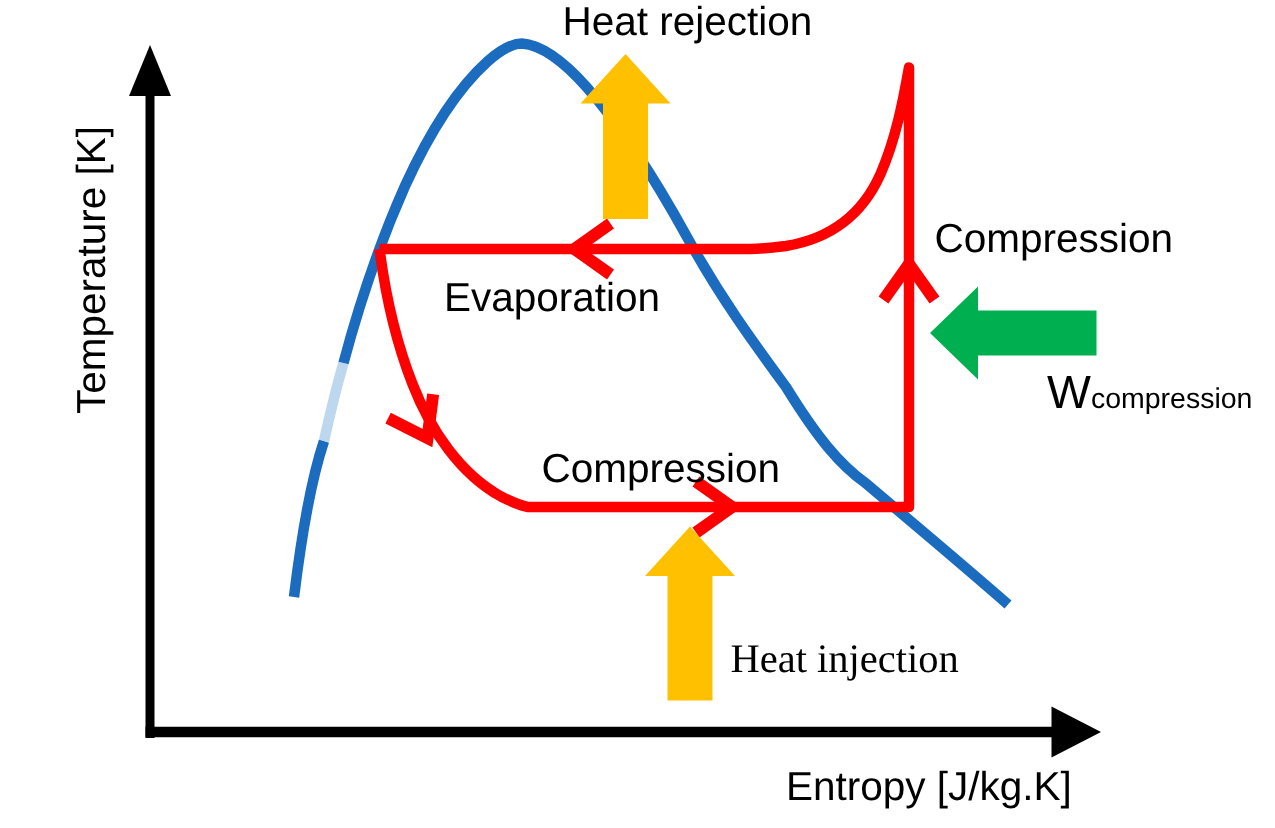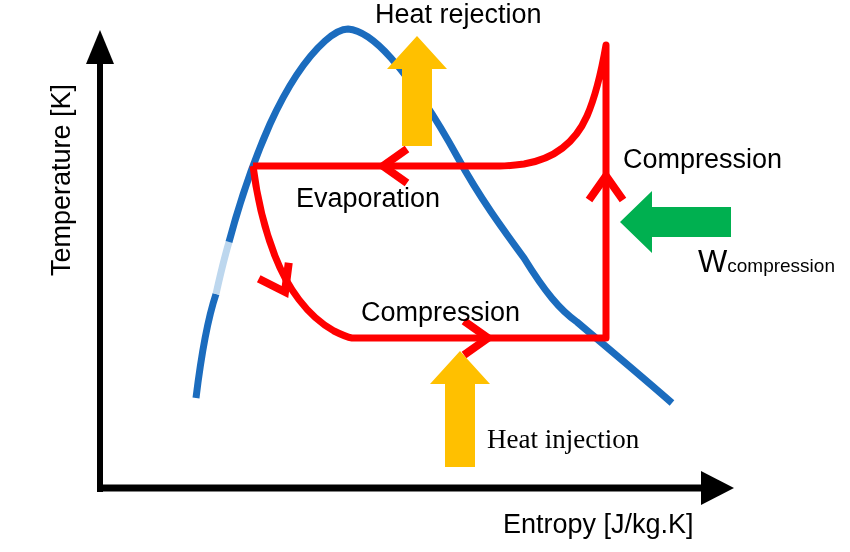--- a/index.html
+++ b/index.html
@@ -73,21 +73,21 @@
 
     <polygon points="417,36 447,69 432,69 432,146 402,146 402,69 387,69" class="fill-gold"></polygon>
 
     <polygon points="460,351 490,384 475,384 475,467 445,467 445,384 430,384" class="fill-gold"></polygon>
 
     <polygon points="620,222 652,191 652,207 731,207 731,237 652,237 652,253" class="fill-green"></polygon>
   </svg>
 
   <div class="lbl" id="temperature-label">Temperature [K]</div>
 
-  <div class="lbl" style="left:503px;top:510px;">Entropy [J/kg.K]</div>
+  <div class="lbl" style="left:524px;top:510px;">Entropy [J/kg.K]</div>
 
   <div class="lbl" style="left:375px;top:0;">Heat rejection</div>
 
   <div class="lbl" style="left:296px;top:184px;">Evaporation</div>
 
   <div class="lbl" style="left:623px;top:145px;">Compression</div>
 
 
   <div class="lbl" style="left:361px;top:298px;">Compression</div>
 

